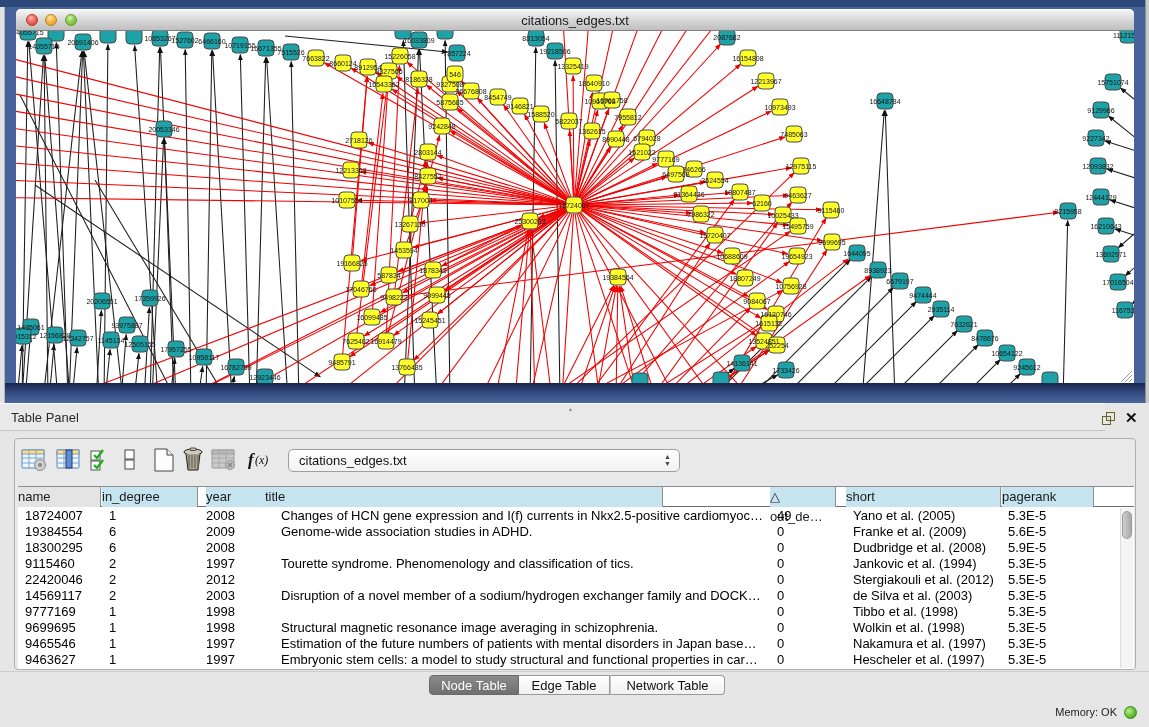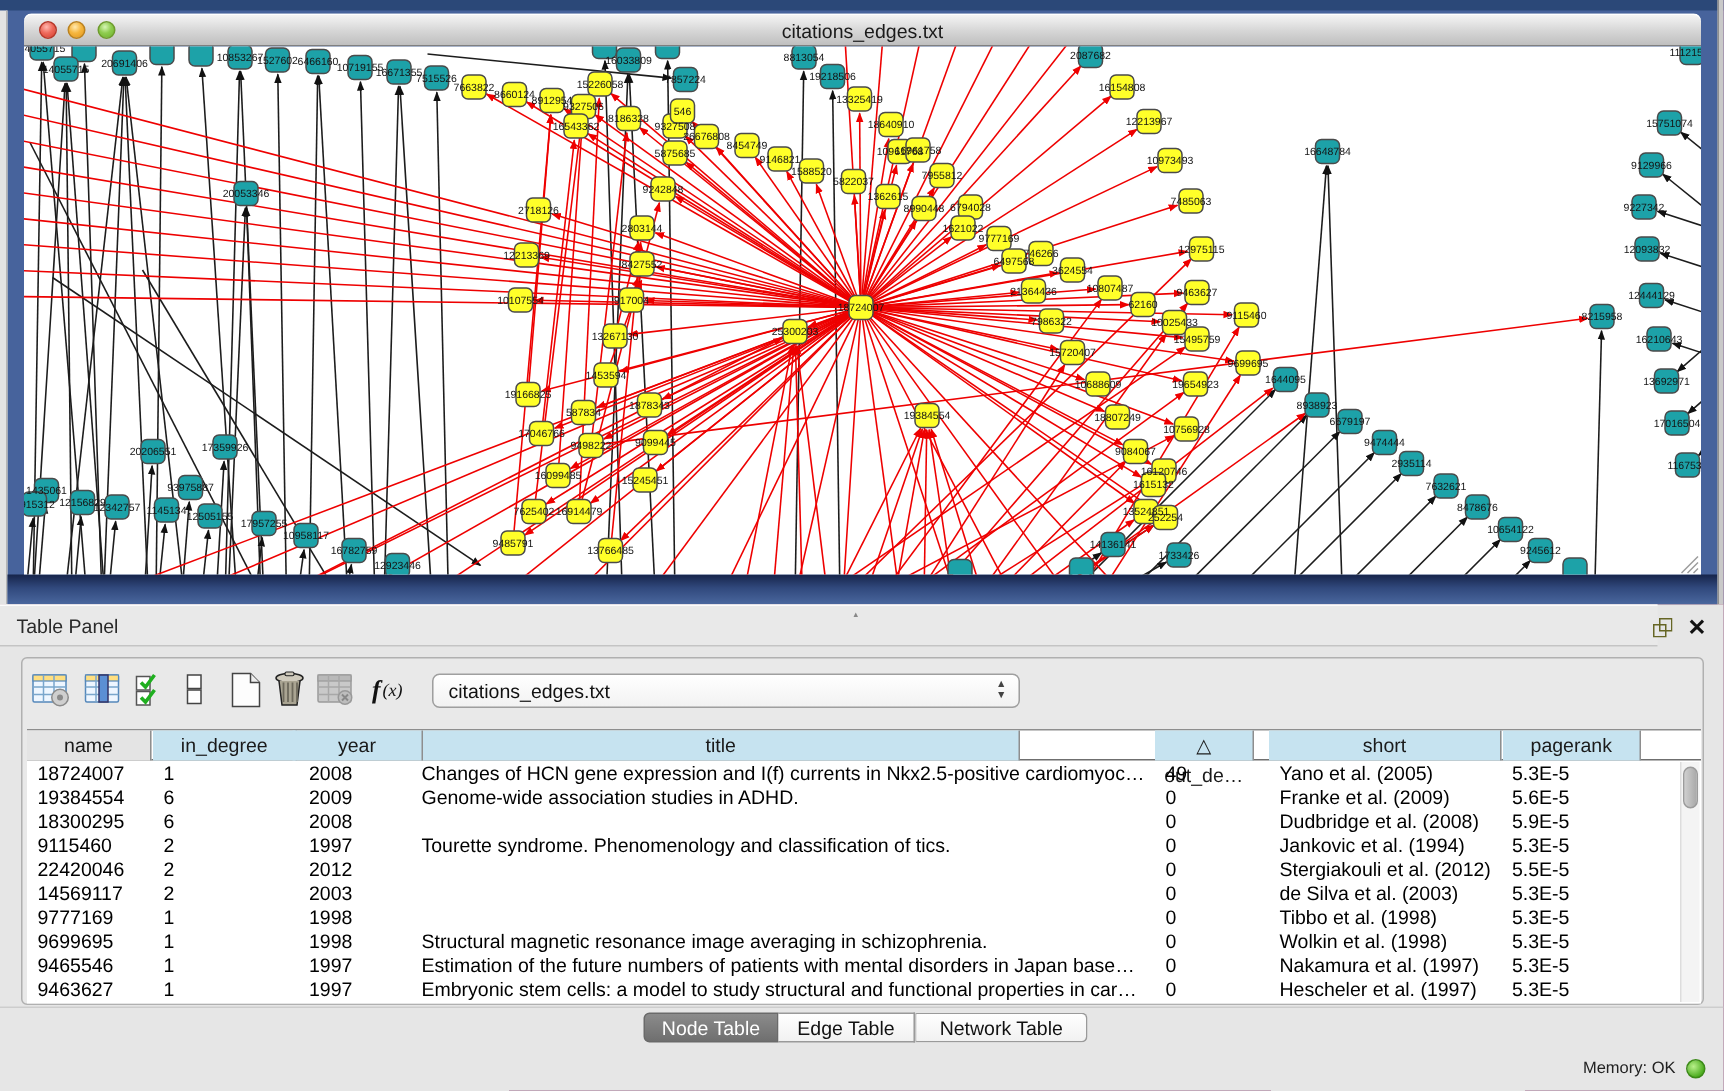--- a/index.html
+++ b/index.html
@@ -1,15 +1,15 @@
 <!DOCTYPE html>
 <html><head><meta charset="utf-8"><style>
 *{margin:0;padding:0;box-sizing:border-box}
 html,body{width:1149px;height:727px;overflow:hidden;font-family:"Liberation Sans",sans-serif}
-#stage{position:relative;width:1149px;height:727px;background:#ef4444}
+#stage{position:relative;width:1149px;height:727px;background:#fca5a5}
 
 #desk{position:absolute;left:0;top:0;width:1149px;height:403px;background:#47639c}
 #topnavy{position:absolute;left:0;top:0;width:1149px;height:7px;background:#2b4878}
 #leftgray{position:absolute;left:0;top:7px;width:5px;height:396px;background:#e3e3e3;border-right:1px solid #b5b5b5}
 #rightgray{position:absolute;left:1145px;top:0;width:4px;height:403px;background:#c9c9c9;border-left:1px solid #8f8f8f}
 #shadowband{position:absolute;left:5px;top:383px;width:1140px;height:20px;background:linear-gradient(#16244a,#31497d 45%,#4a679e)}
 
 #titlebar{position:absolute;left:16px;top:9px;width:1118px;height:22px;border-radius:5px 5px 0 0;
  background:linear-gradient(#f7f7f7,#d6d6d6 55%,#bfbfbf);border-bottom:1px solid #7f7f7f;box-shadow:inset 0 1px 0 #fff}
 #title{position:absolute;left:0;right:0;top:4px;text-align:center;font-size:13px;color:#1a1a1a}
@@ -26,25 +26,25 @@
 #inner{position:absolute;left:14px;top:35px;width:1122px;height:232px;background:#e9e9e9;border:1px solid #b0b0b0;border-radius:4px}
 
 #tbar{position:absolute;left:0px;top:8px;height:30px;width:100%}
 .ic{position:absolute;top:0}
 #combo{position:absolute;left:273px;top:2px;width:392px;height:23px;background:linear-gradient(#fff,#f2f2f2);
  border:1px solid #9f9f9f;border-radius:5px;font-size:13px;color:#111;line-height:21px;padding-left:10px}
 #combo .steppers{position:absolute;right:8px;top:3px;font-size:7px;color:#444;line-height:7px;letter-spacing:0;text-align:center}
 
 #tbl{position:absolute;left:3px;top:47px;width:1116px;height:183px;background:#fff;overflow:hidden}
 #thead{position:absolute;left:0;top:0;height:21px;width:1116px;border-top:1px solid #8e8e8e;border-bottom:1px solid #6f6f6f;background:#fff}
-.th{position:absolute;top:0;height:20px;background:#c6e3f0;border-right:1px solid #8e8e8e;text-align:center;font-size:13px;color:#1a1a1a;line-height:20px}
+.th{position:absolute;top:0;height:20px;background:#c6e3f0;border-right:1px solid #8e8e8e;text-align:left;font-size:13px;color:#1a1a1a;line-height:20px}
 #th0{left:0;width:83px;background:#e4e4e4}
 #th1{left:84px;width:96px}
-#th2{left:177px;width:87px}
-#th3{left:264px;width:398px}
+#th2{left:188px;width:74px}
+#th3{left:247px;width:398px}
 #th4{left:752px;width:66px}
 #th5{left:828px;width:155px}
 #th6{left:984px;width:92px}
 .tr{position:absolute;left:0;width:1116px;height:17px;font-size:13px;color:#000;white-space:nowrap}
 .tr span{position:absolute;top:0;line-height:16px}
 .c0{left:7px}.c1{left:91px}.c2{left:188px}.c3{left:263px}.c4{left:759px}.c5{left:835px}.c6{left:990px}
 #vsb{position:absolute;right:1px;top:22px;width:13px;height:160px;background:#f4f4f4;border-left:1px solid #ddd}
 #vthumb{position:absolute;left:1px;top:3px;width:10px;height:28px;border-radius:5px;background:linear-gradient(90deg,#cfcfcf,#a9a9a9);border:1px solid #9b9b9b}
 
 #sep{position:absolute;left:0;top:268px;width:1149px;border-top:1px solid #cdcdcd}
@@ -682,20 +682,21 @@
             <span class="c1">2</span>
             <span class="c2">2012</span>
             <span class="c4">0</span>
             <span class="c5">Stergiakouli et al. (2012)</span>
             <span class="c6">5.5E-5</span>
           </div>
 <div class="tr" style="top:102px">
             <span class="c0">14569117</span>
             <span class="c1">2</span>
             <span class="c2">2003</span>
+            <span class="c3">Disruption of a novel member of a sodium/hydrogen exchanger family and DOCK…</span>
             <span class="c4">0</span>
             <span class="c5">de Silva et al. (2003)</span>
             <span class="c6">5.3E-5</span>
           </div>
 <div class="tr" style="top:118px">
             <span class="c0">9777169</span>
             <span class="c1">1</span>
             <span class="c2">1998</span>
             <span class="c4">0</span>
             <span class="c5">Tibbo et al. (1998)</span>

